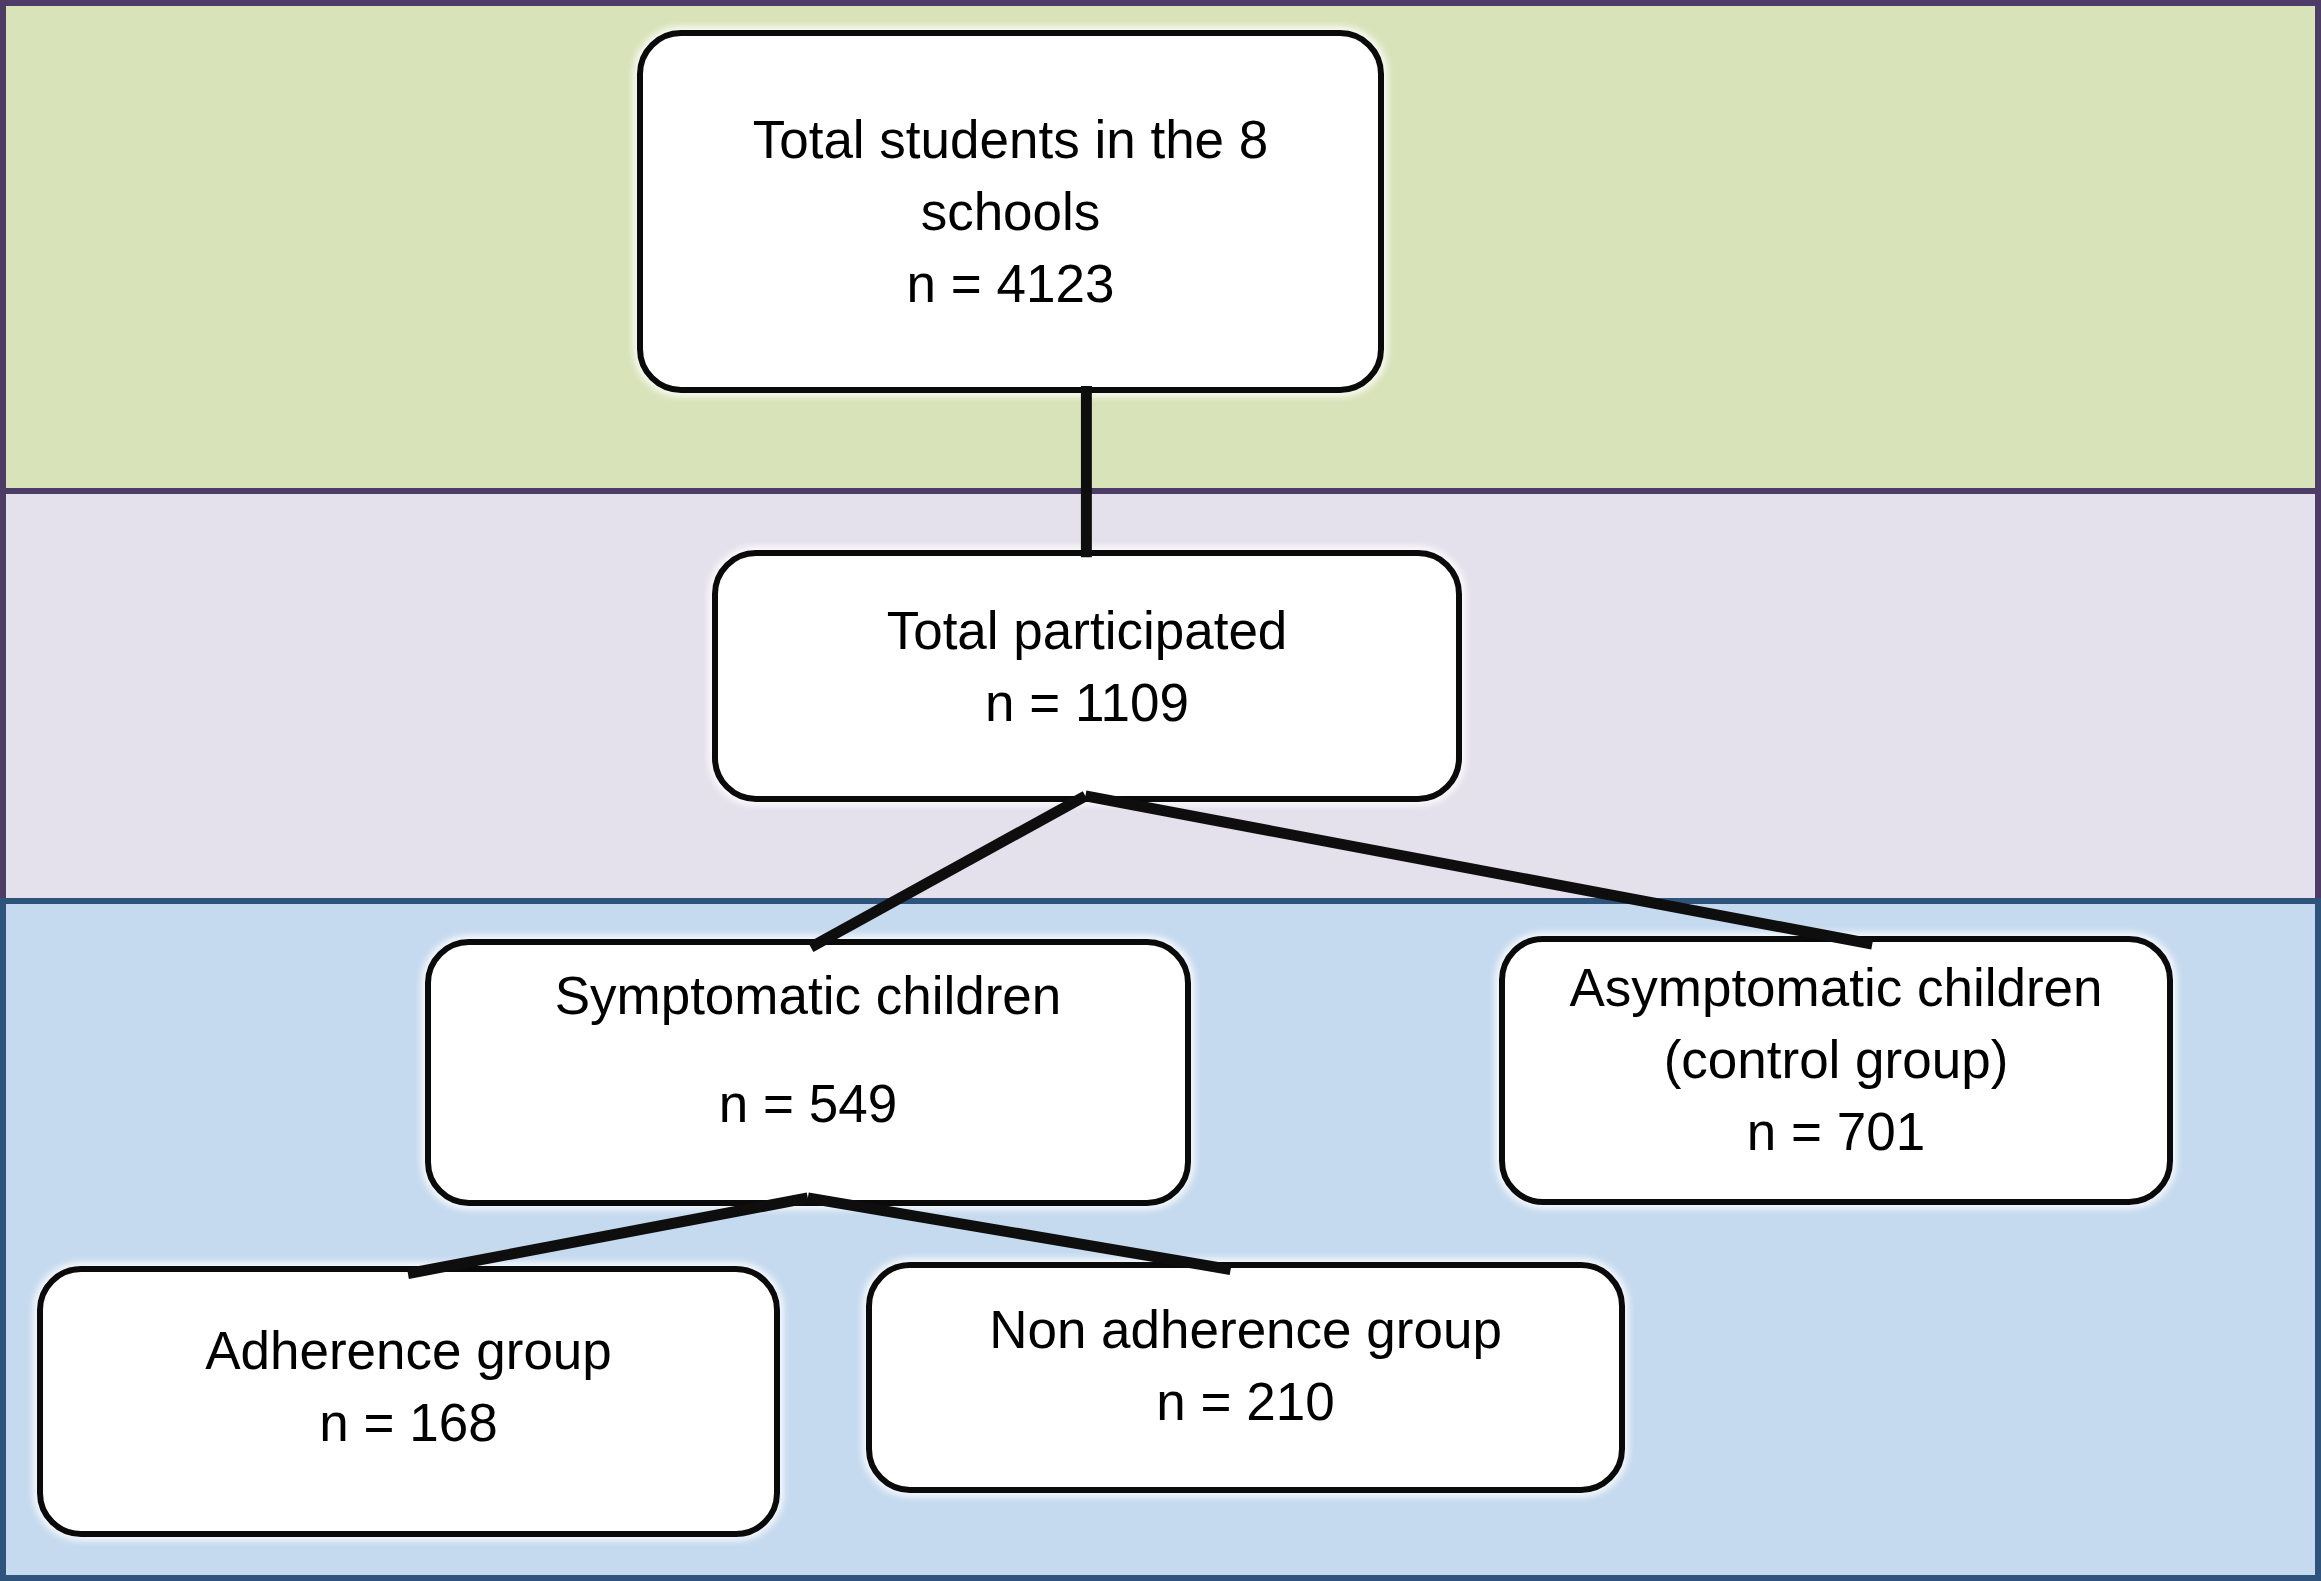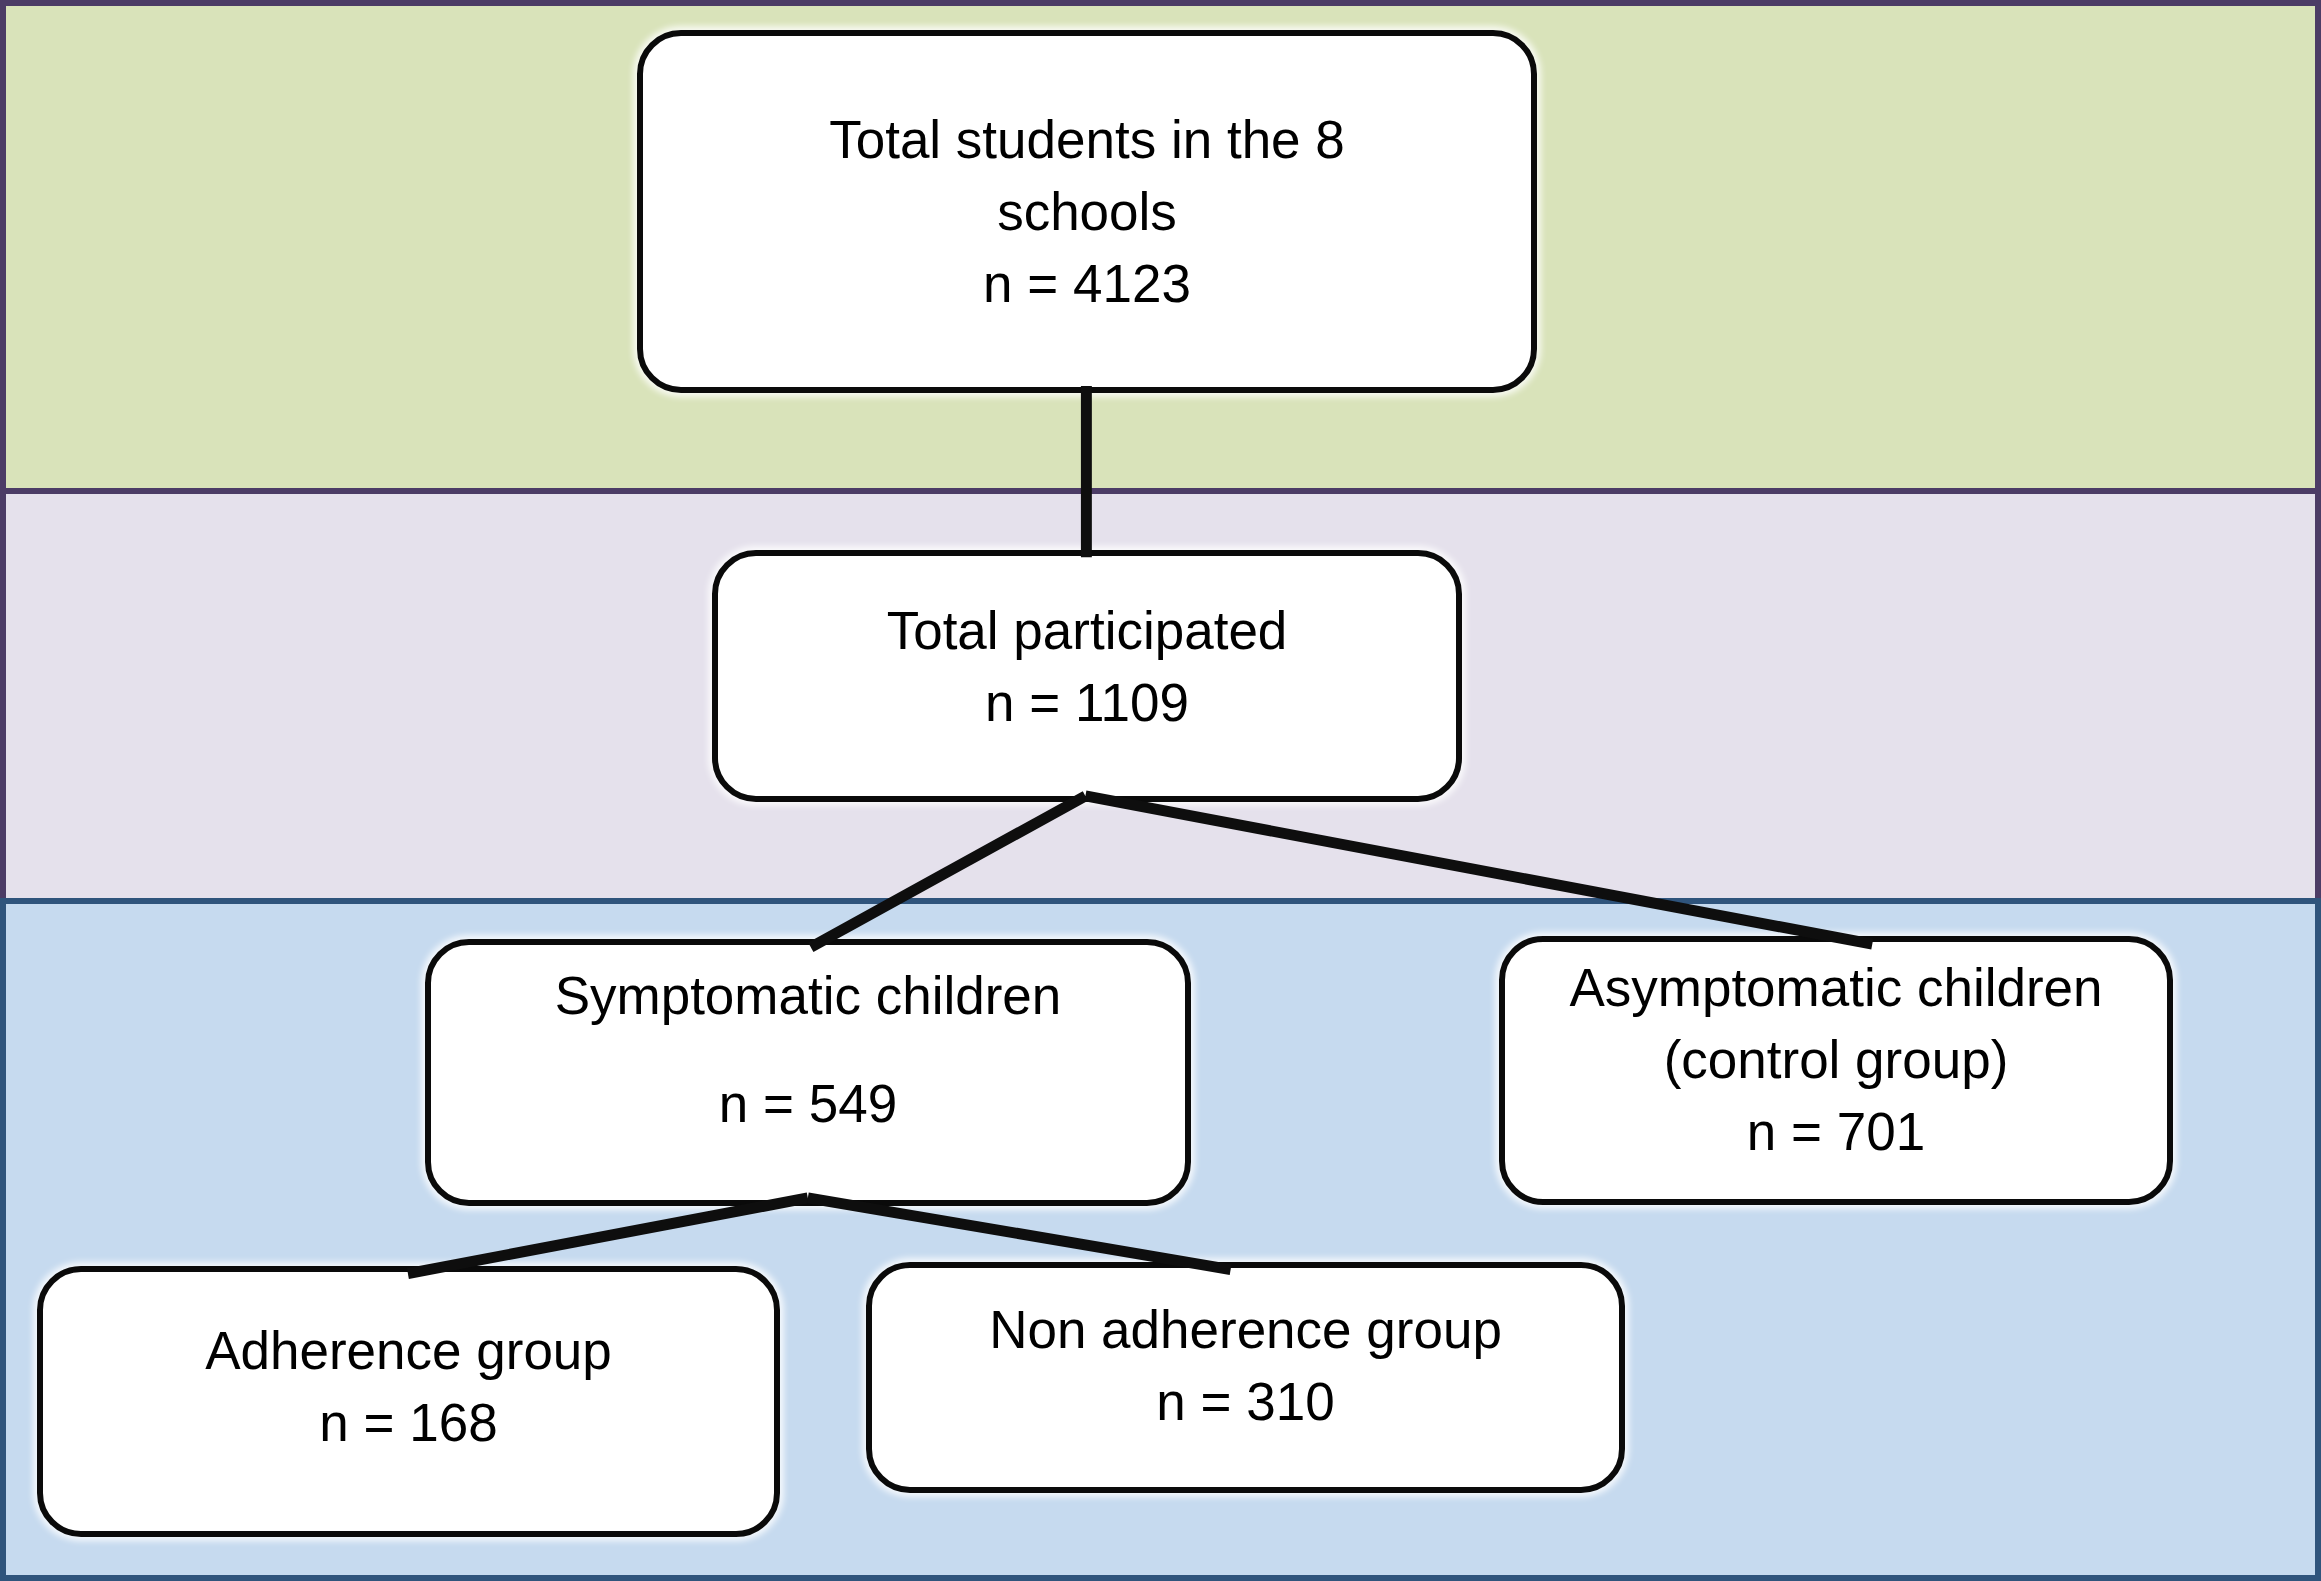--- a/index.html
+++ b/index.html
@@ -50,21 +50,21 @@
     flex-direction: column;
     justify-content: center;
     align-items: center;
     text-align: center;
     font-size: 53px;
     line-height: 72px;
     box-shadow: 0 0 6px 4px rgba(255,255,255,0.8);
     z-index: 2;
   }
   .node span { display: block; white-space: nowrap; }
-  #node-total        { left: 637px;  top: 30px;   width: 900px; height: 363px; }
+  #node-total        { left: 637px;  top: 30px;   width: 747px; height: 363px; }
   #node-accepted     { left: 712px;  top: 550px;  width: 750px; height: 252px; padding-bottom: 19px; }
   #node-symptomatic  { left: 425px;  top: 939px;  width: 766px; height: 267px; padding-bottom: 46px; gap: 36px; }
   #node-asymptomatic { left: 1499px; top: 936px;  width: 674px; height: 269px; padding-bottom: 22px; }
   #node-adherence    { left: 37px;   top: 1266px; width: 743px; height: 271px; padding-bottom: 29px; }
   #node-nonadherence { left: 866px;  top: 1262px; width: 759px; height: 231px; padding-bottom: 24px; }
   .connectors {
     position: absolute;
     left: 0;
     top: 0;
     width: 2321px;
@@ -108,21 +108,21 @@
     <span>n = 701</span>
   </div>
 
   <div class="node" id="node-adherence">
     <span>Adherence group</span>
     <span>n = 168</span>
   </div>
 
   <div class="node" id="node-nonadherence">
     <span>Non adherence group</span>
-    <span>n = 310</span>
+    <span>n = 210</span>
   </div>
 
   <svg class="connectors" viewBox="0 0 2333 1589">
     <line x1="1092" y1="388" x2="1092" y2="560"></line>
     <line x1="1091" y1="800" x2="815" y2="952"></line>
     <line x1="1091" y1="800" x2="1882" y2="949"></line>
     <line x1="812" y1="1204" x2="410" y2="1280"></line>
     <line x1="812" y1="1204" x2="1237" y2="1276"></line>
   </svg>
 

